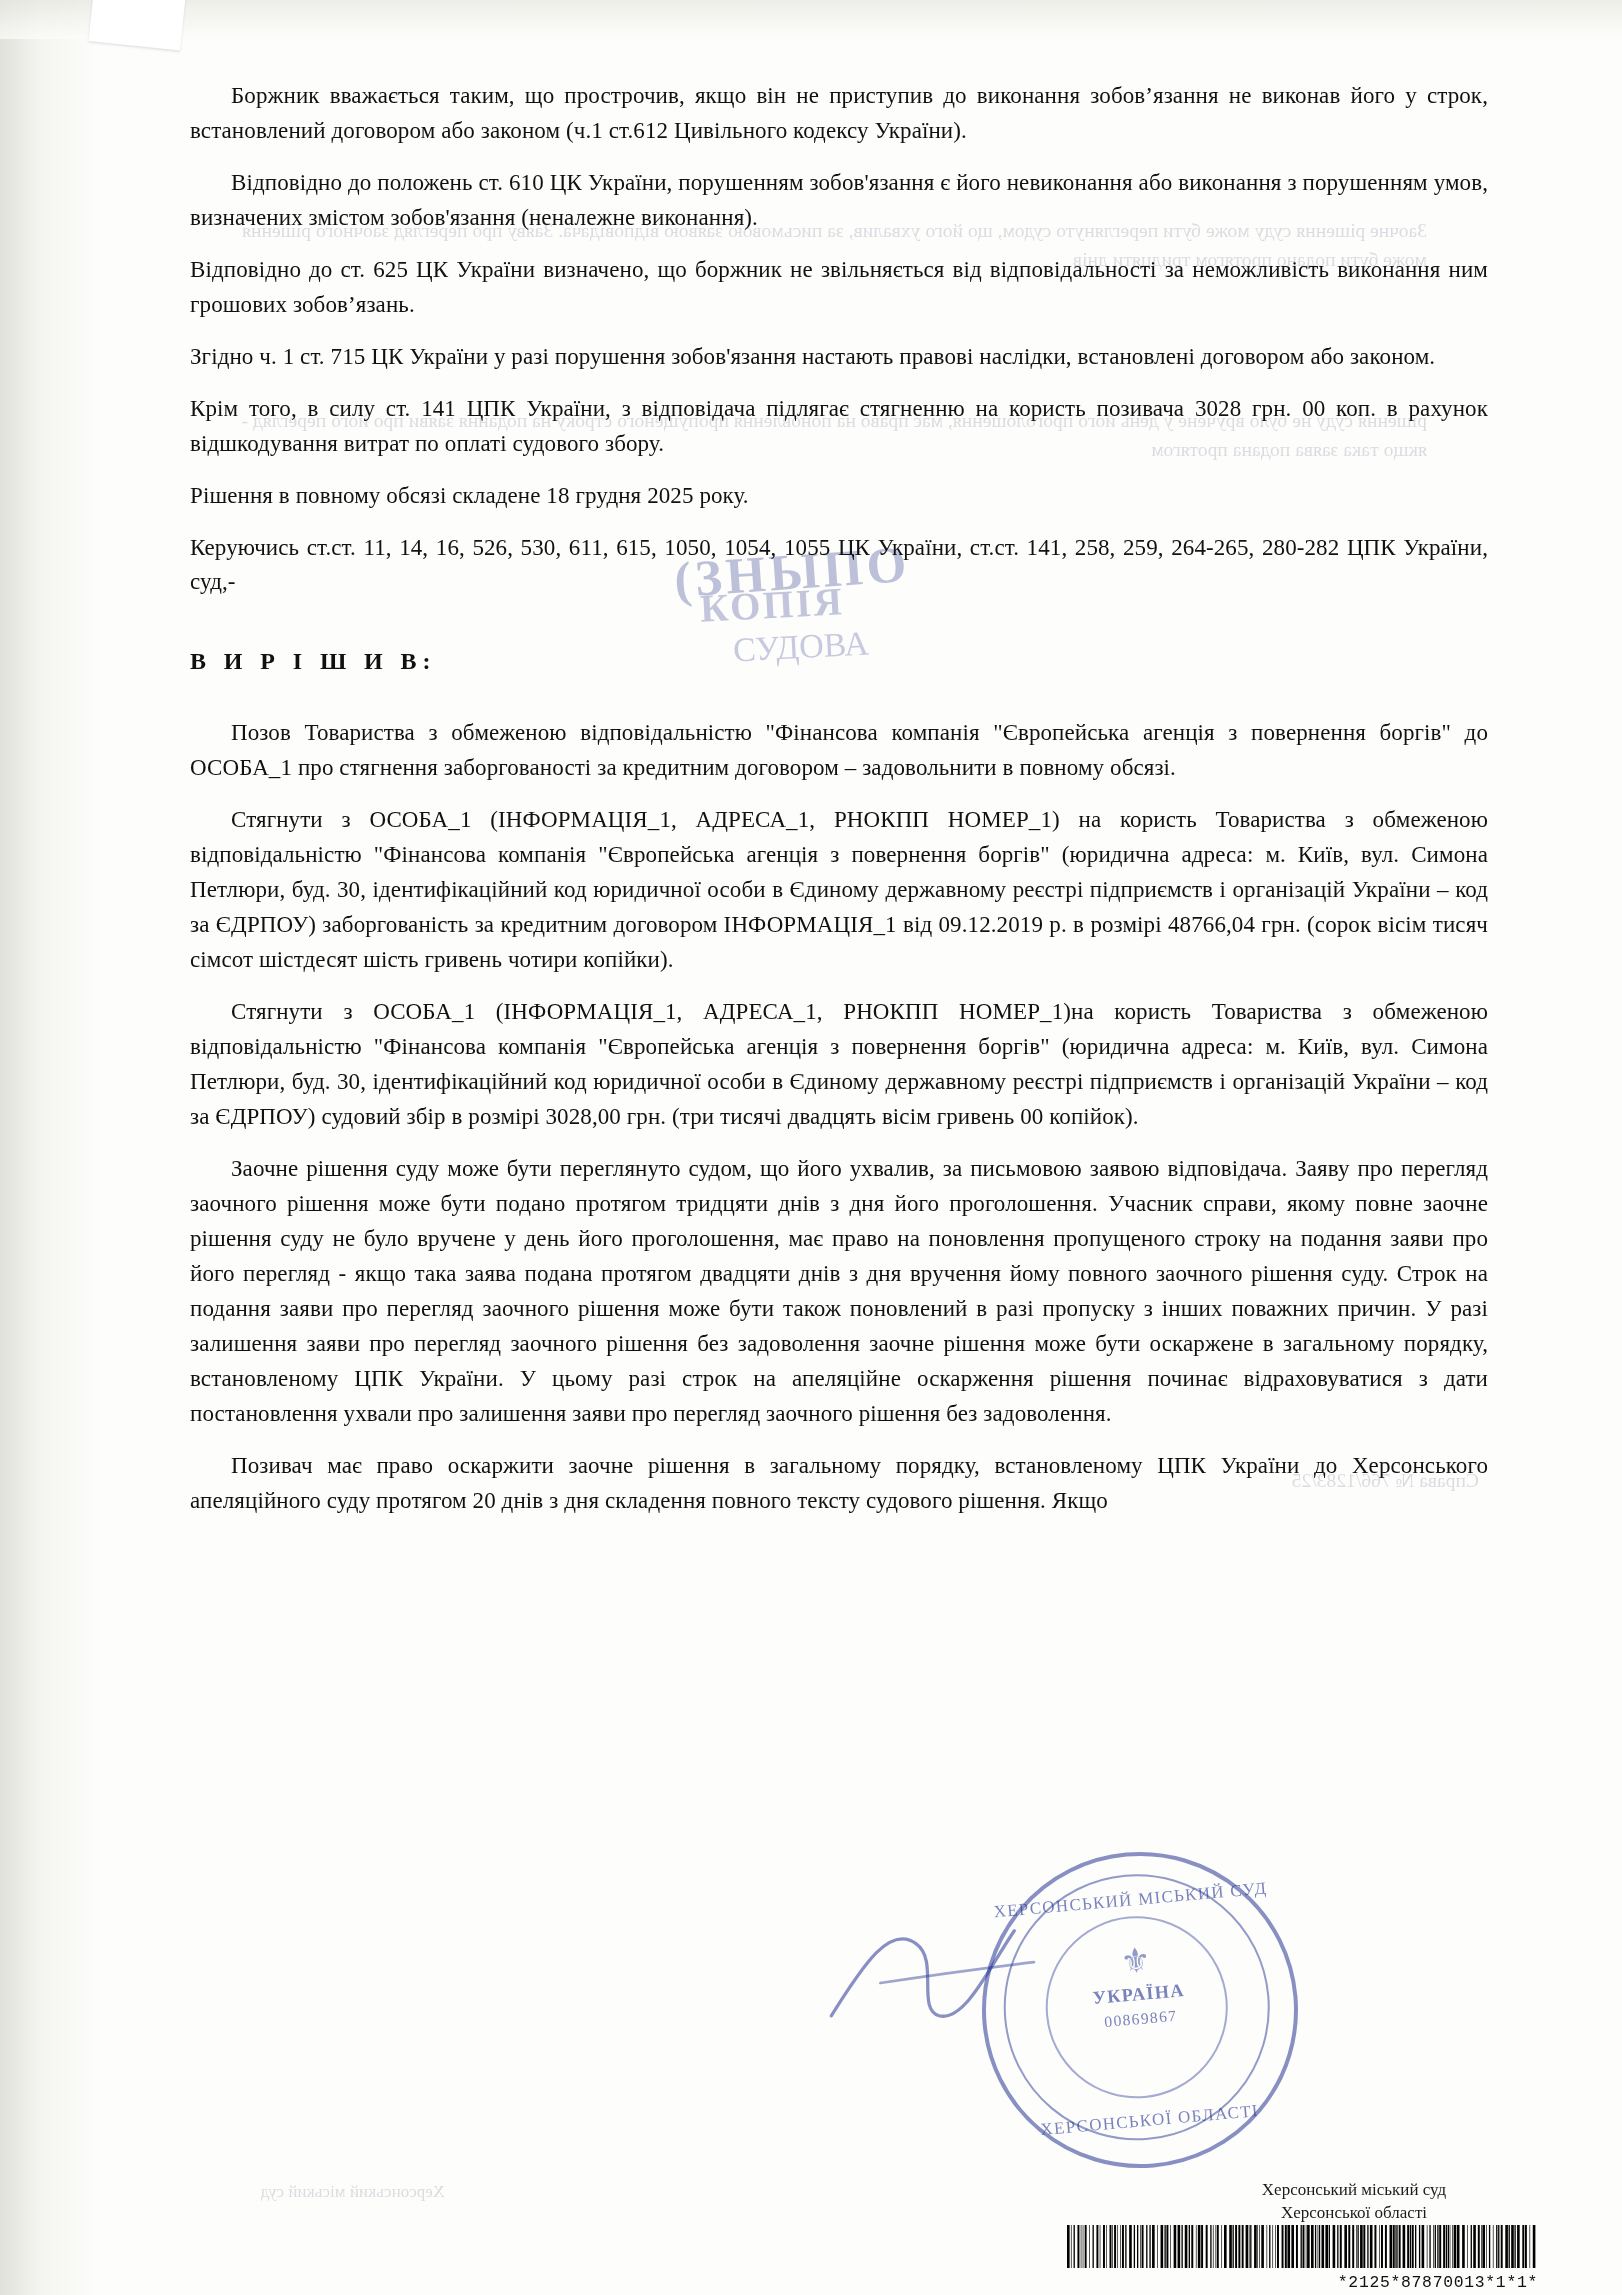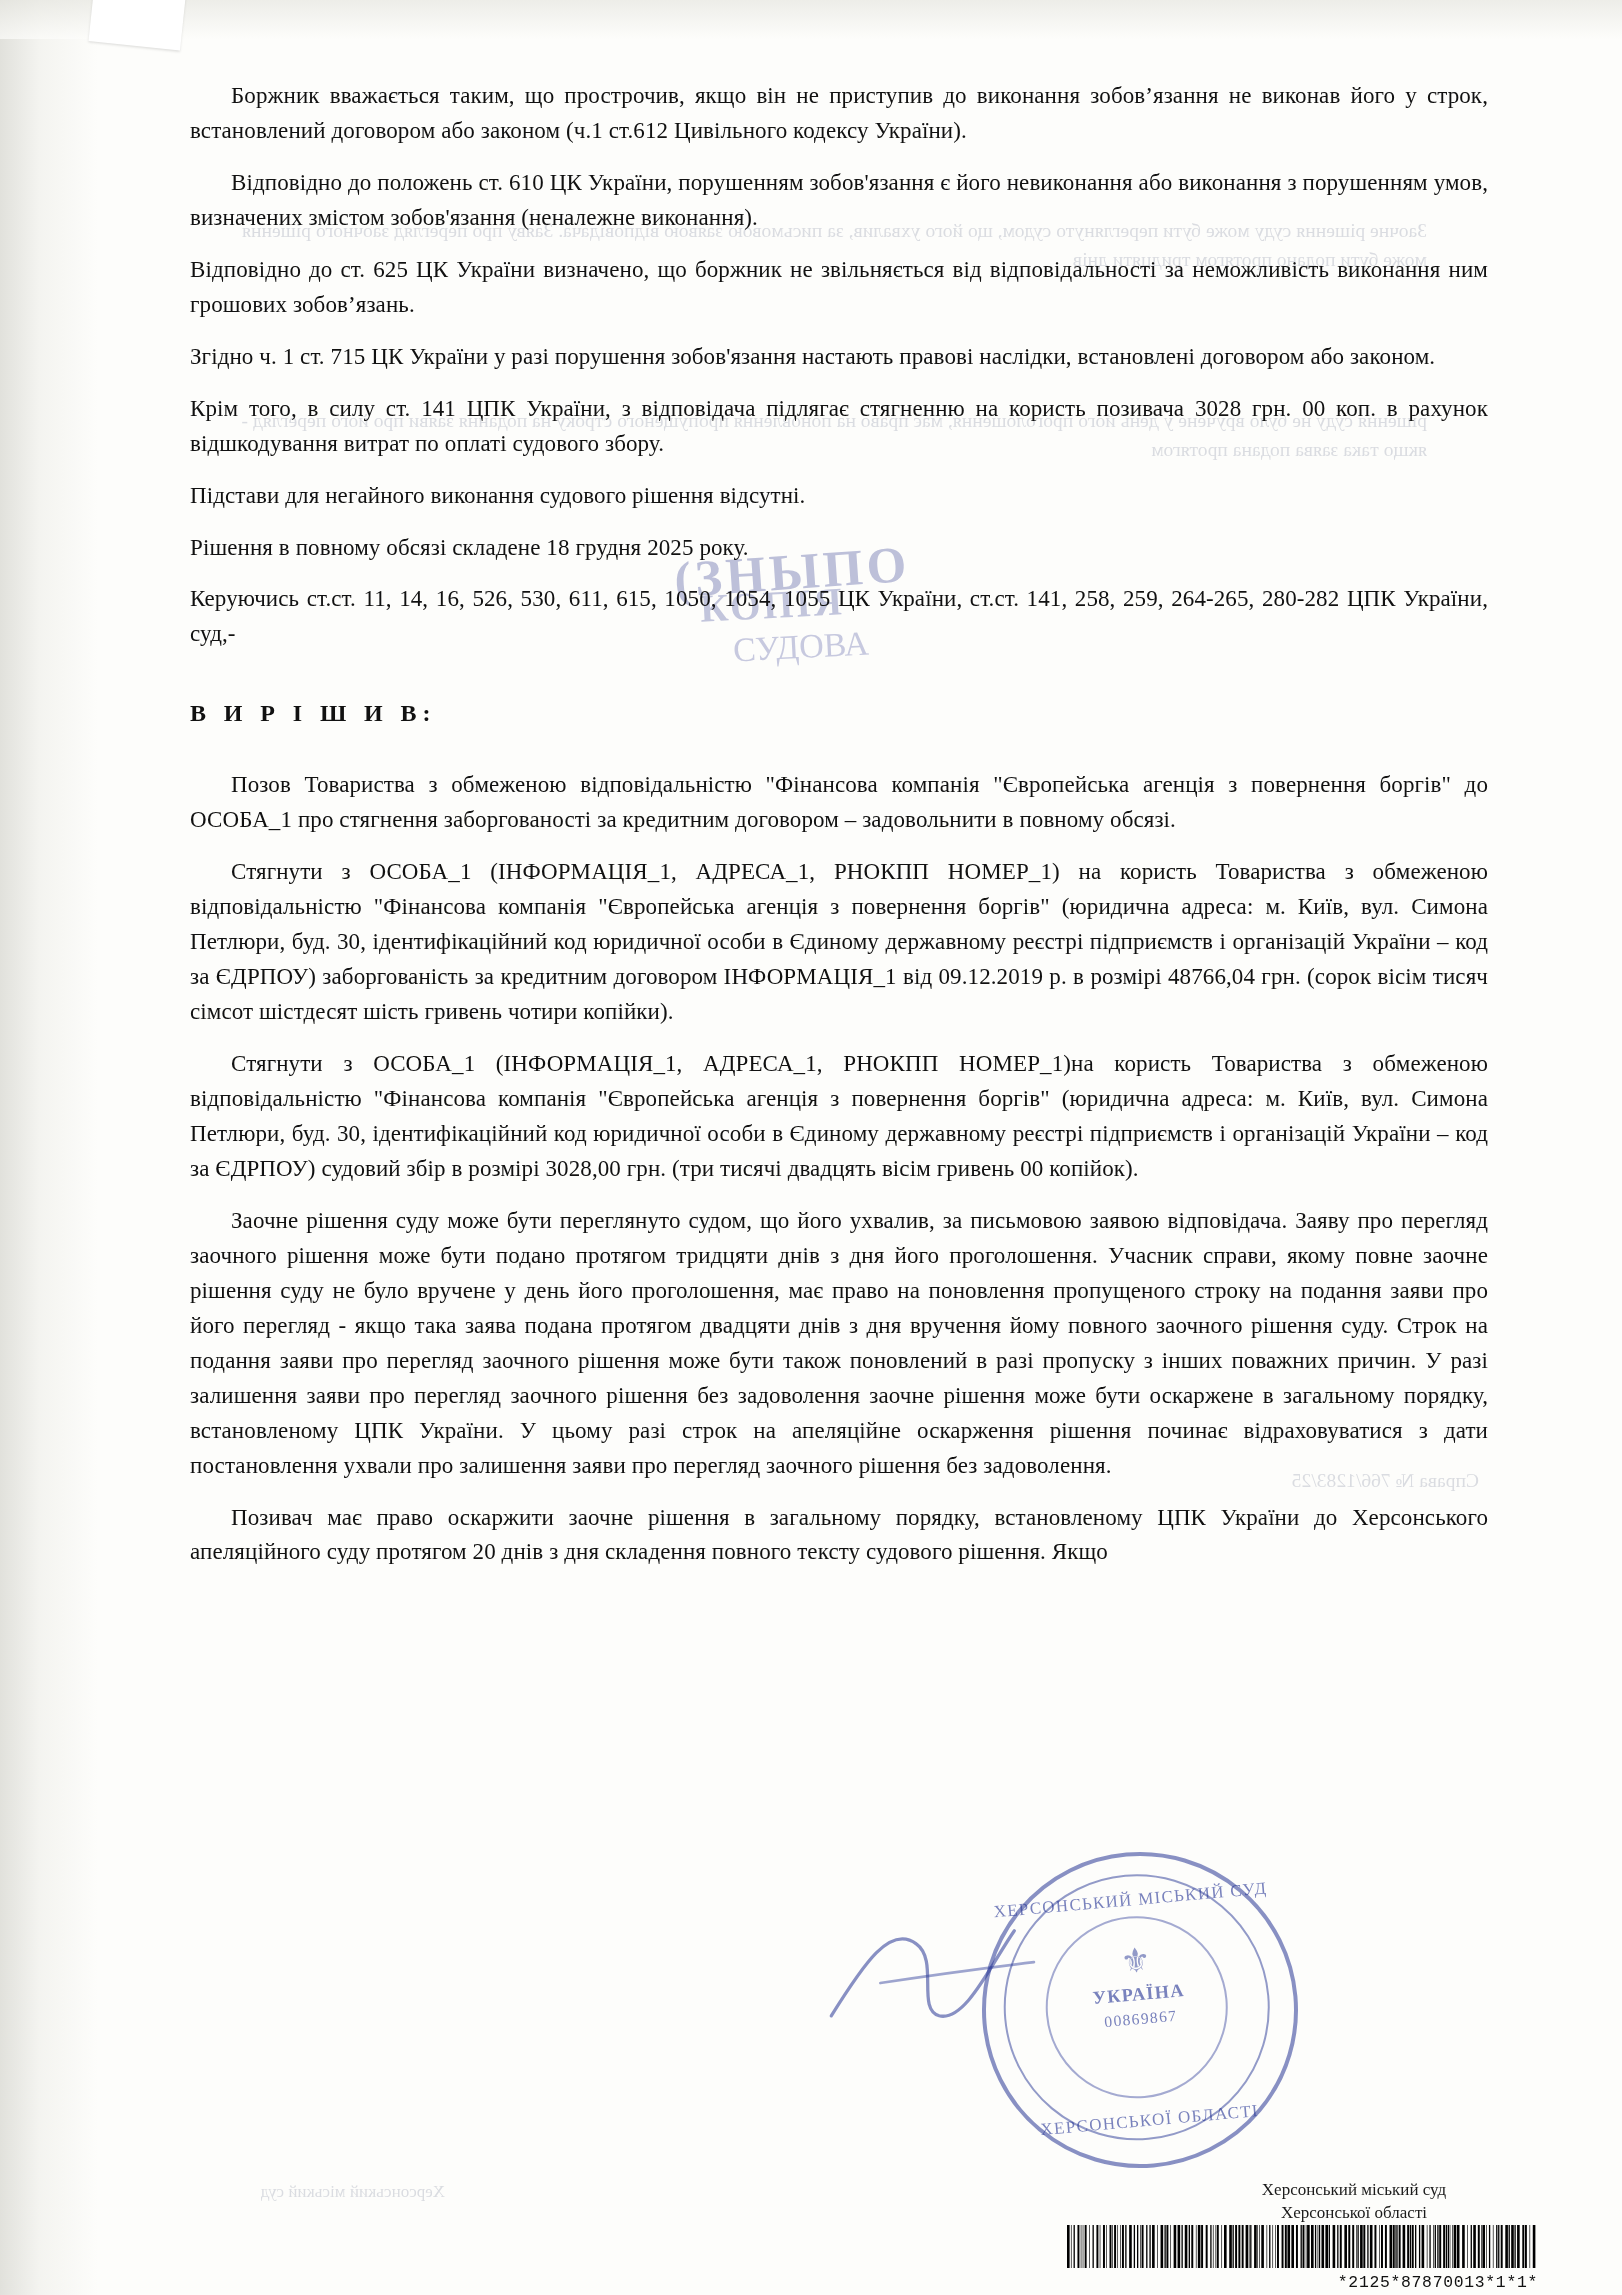--- a/index.html
+++ b/index.html
@@ -233,21 +233,20 @@
   <div class="copy-mark2">КОПІЯ</div>
   <div class="copy-mark3">СУДОВА</div>
 
   <div class="content">
 
     <p class="para indent">Боржник вважається таким, що прострочив, якщо він не приступив до виконання зобов’язання не виконав його у строк, встановлений договором або законом (ч.1 ст.612 Цивільного кодексу України).</p>
     <p class="para indent">Відповідно до положень ст. 610 ЦК України, порушенням зобов'язання є його невиконання або виконання з порушенням умов, визначених змістом зобов'язання (неналежне виконання).</p>
     <p class="para">Відповідно до ст. 625 ЦК України визначено, що боржник не звільняється від відповідальності за неможливість виконання ним грошових зобов’язань.</p>
     <p class="para">Згідно ч. 1 ст. 715 ЦК України у разі порушення зобов'язання настають правові наслідки, встановлені договором або законом.</p>
     <p class="para">Крім того, в силу ст. 141 ЦПК України, з відповідача підлягає стягненню на користь позивача 3028 грн. 00 коп. в рахунок відшкодування витрат по оплаті судового збору.</p>
-    <p class="para">Підстави для негайного виконання судового рішення відсутні.</p>
     <p class="para">Рішення в повному обсязі складене 18 грудня 2025 року.</p>
     <p class="para">Керуючись ст.ст. 11, 14, 16, 526, 530, 611, 615, 1050, 1054, 1055 ЦК України, ст.ст. 141, 258, 259, 264-265, 280-282 ЦПК України, суд,-</p>
 
     <div class="verdict">В И Р І Ш И В:</div>
 
     <p class="para indent">Позов Товариства з обмеженою відповідальністю "Фінансова компанія "Європейська агенція з повернення боргів" до ОСОБА_1 про стягнення заборгованості за кредитним договором – задовольнити в повному обсязі.</p>
     <p class="para indent">Стягнути з ОСОБА_1 (ІНФОРМАЦІЯ_1, АДРЕСА_1, РНОКПП НОМЕР_1) на користь Товариства з обмеженою відповідальністю "Фінансова компанія "Європейська агенція з повернення боргів" (юридична адреса: м. Київ, вул. Симона Петлюри, буд. 30, ідентифікаційний код юридичної особи в Єдиному державному реєстрі підприємств і організацій України – код за ЄДРПОУ) заборгованість за кредитним договором ІНФОРМАЦІЯ_1 від 09.12.2019 р. в розмірі 48766,04 грн. (сорок вісім тисяч сімсот шістдесят шість гривень чотири копійки).</p>
     <p class="para indent">Стягнути з ОСОБА_1 (ІНФОРМАЦІЯ_1, АДРЕСА_1, РНОКПП НОМЕР_1)на користь Товариства з обмеженою відповідальністю "Фінансова компанія "Європейська агенція з повернення боргів" (юридична адреса: м. Київ, вул. Симона Петлюри, буд. 30, ідентифікаційний код юридичної особи в Єдиному державному реєстрі підприємств і організацій України – код за ЄДРПОУ) судовий збір в розмірі 3028,00 грн. (три тисячі двадцять вісім гривень 00 копійок).</p>
     <p class="para indent">Заочне рішення суду може бути переглянуто судом, що його ухвалив, за письмовою заявою відповідача. Заяву про перегляд заочного рішення може бути подано протягом тридцяти днів з дня його проголошення. Учасник справи, якому повне заочне рішення суду не було вручене у день його проголошення, має право на поновлення пропущеного строку на подання заяви про його перегляд - якщо така заява подана протягом двадцяти днів з дня вручення йому повного заочного рішення суду. Строк на подання заяви про перегляд заочного рішення може бути також поновлений в разі пропуску з інших поважних причин. У разі залишення заяви про перегляд заочного рішення без задоволення заочне рішення може бути оскаржене в загальному порядку, встановленому ЦПК України. У цьому разі строк на апеляційне оскарження рішення починає відраховуватися з дати постановлення ухвали про залишення заяви про перегляд заочного рішення без задоволення.</p>
     <p class="para indent">Позивач має право оскаржити заочне рішення в загальному порядку, встановленому ЦПК України до Херсонського апеляційного суду протягом 20 днів з дня складення повного тексту судового рішення. Якщо</p>

